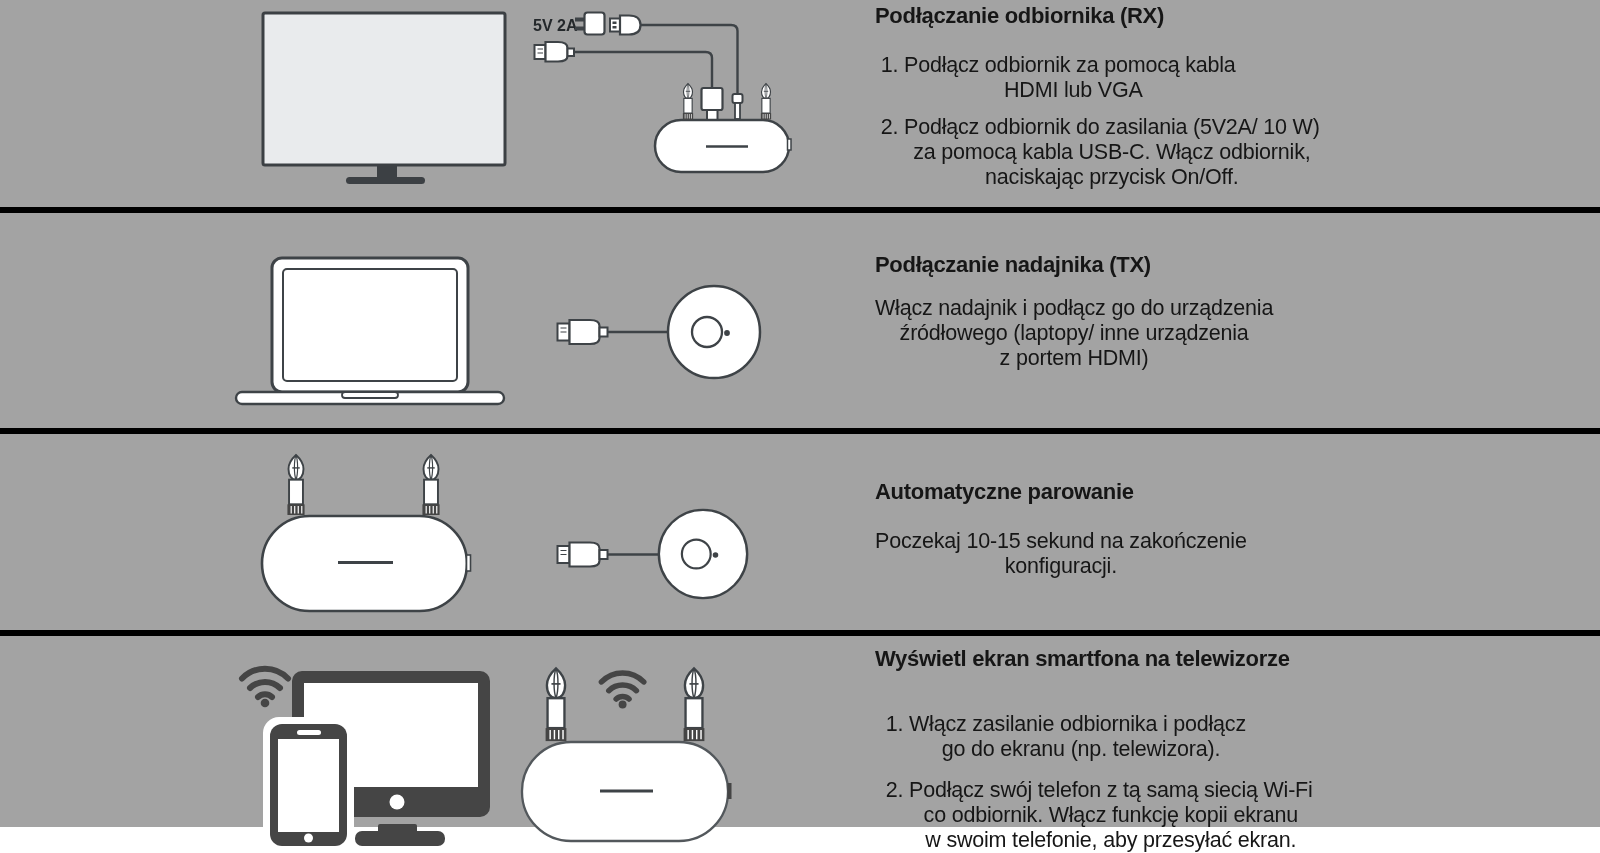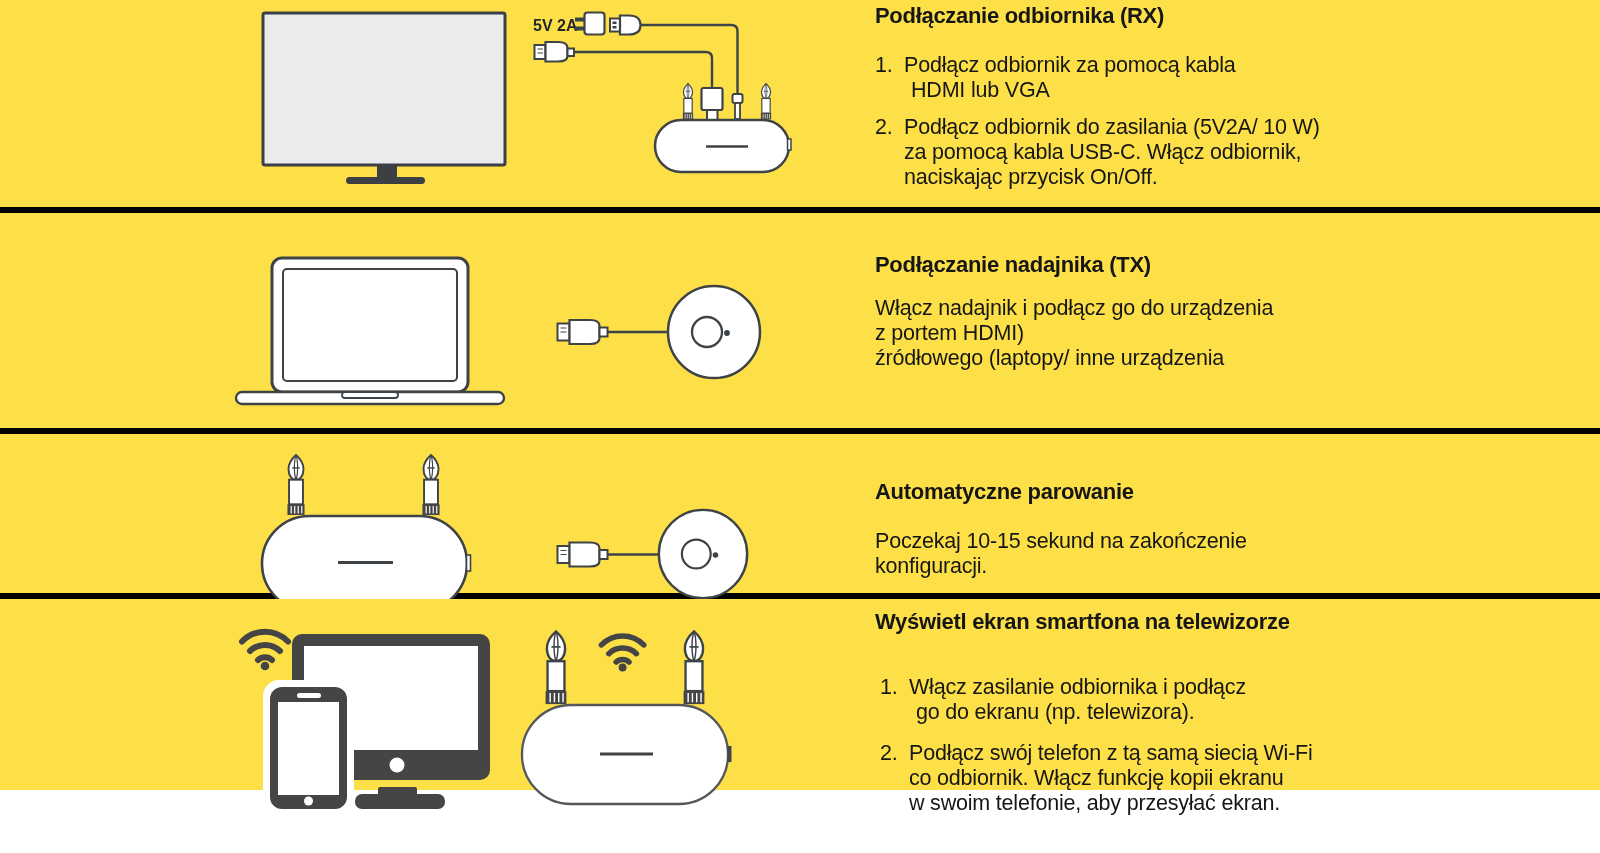--- a/index.html
+++ b/index.html
@@ -1,20 +1,20 @@
 <!DOCTYPE html>
 <html><head>
 <meta charset="utf-8">
 <style>
   html,body{margin:0;padding:0;}
   body{
     width:1600px;height:853px;background:#ffffff;overflow:hidden;
     font-family:"Liberation Sans","DejaVu Sans",sans-serif;color:#161616;
   }
-  .section{position:relative;background:#fde047;}
+  .section{position:relative;background:#a3a3a3;text-align:center;}
   .divider{height:6px;background:#000;}
   .illus{position:absolute;left:0;top:0;}
   .title{position:absolute;left:875px;font-size:22px;font-weight:bold;letter-spacing:-0.3px;white-space:nowrap;}
   .para{position:absolute;left:875px;font-size:21.5px;line-height:25px;letter-spacing:-0.2px;white-space:nowrap;}
   .step{position:absolute;display:flex;font-size:21.5px;line-height:25px;letter-spacing:-0.2px;white-space:nowrap;}
   .step .num{width:29px;flex:none;}
   .tline{display:block;}
   .indent2{padding-left:7px;}
   b{font-weight:400;}
   svg{display:block;}
@@ -129,27 +129,27 @@
       <rect x="236" y="179" width="268" height="12" rx="6" fill="#fff" stroke="#3e4347" stroke-width="2.4"></rect>
       <rect x="342" y="179" width="56" height="6" rx="3" fill="#fff" stroke="#3e4347" stroke-width="1.8"></rect>
     </g>
     <use href="#hdmiplug" transform="translate(557,106)"></use>
     <line x1="607" y1="119" x2="668" y2="119" stroke="#3e4347" stroke-width="2.4"></line>
     <use href="#puck" transform="translate(714,119)"></use>
   </svg>
   <div class="title" style="top:39px">Podłączanie nadajnika (TX)</div>
   <div class="para" style="top:83px">
     <span class="tline">Włącz nadajnik i podłącz go do urządzenia</span>
+    <span class="tline">źródłowego (laptopy/ inne urządzenia</span>
     <span class="tline">z portem HDMI)</span>
-    <span class="tline">źródłowego (laptopy/ inne urządzenia</span>
   </div>
 </div>
 <div class="divider"></div>
 
-<div class="section" style="height:159px">
+<div class="section" style="height:196px">
   <svg class="illus" width="860" height="187" viewBox="0 0 860 187">
     <g>
       <rect x="262" y="82" width="205" height="95" rx="47.5" fill="#fff" stroke="#3e4347" stroke-width="2.6"></rect>
       <line x1="338" y1="128.5" x2="393" y2="128.5" stroke="#3e4347" stroke-width="3"></line>
       <rect x="466.5" y="121" width="4" height="16" fill="#fff" stroke="#3e4347" stroke-width="1.6"></rect>
     </g>
     <use href="#antenna" transform="translate(285.3,20) scale(1.07)"></use>
     <use href="#antenna" transform="translate(420.3,20) scale(1.07)"></use>
     <use href="#hdmiplug" transform="translate(557,107.5)"></use>
     <line x1="607" y1="120.5" x2="660" y2="120.5" stroke="#3e4347" stroke-width="2.4"></line>

